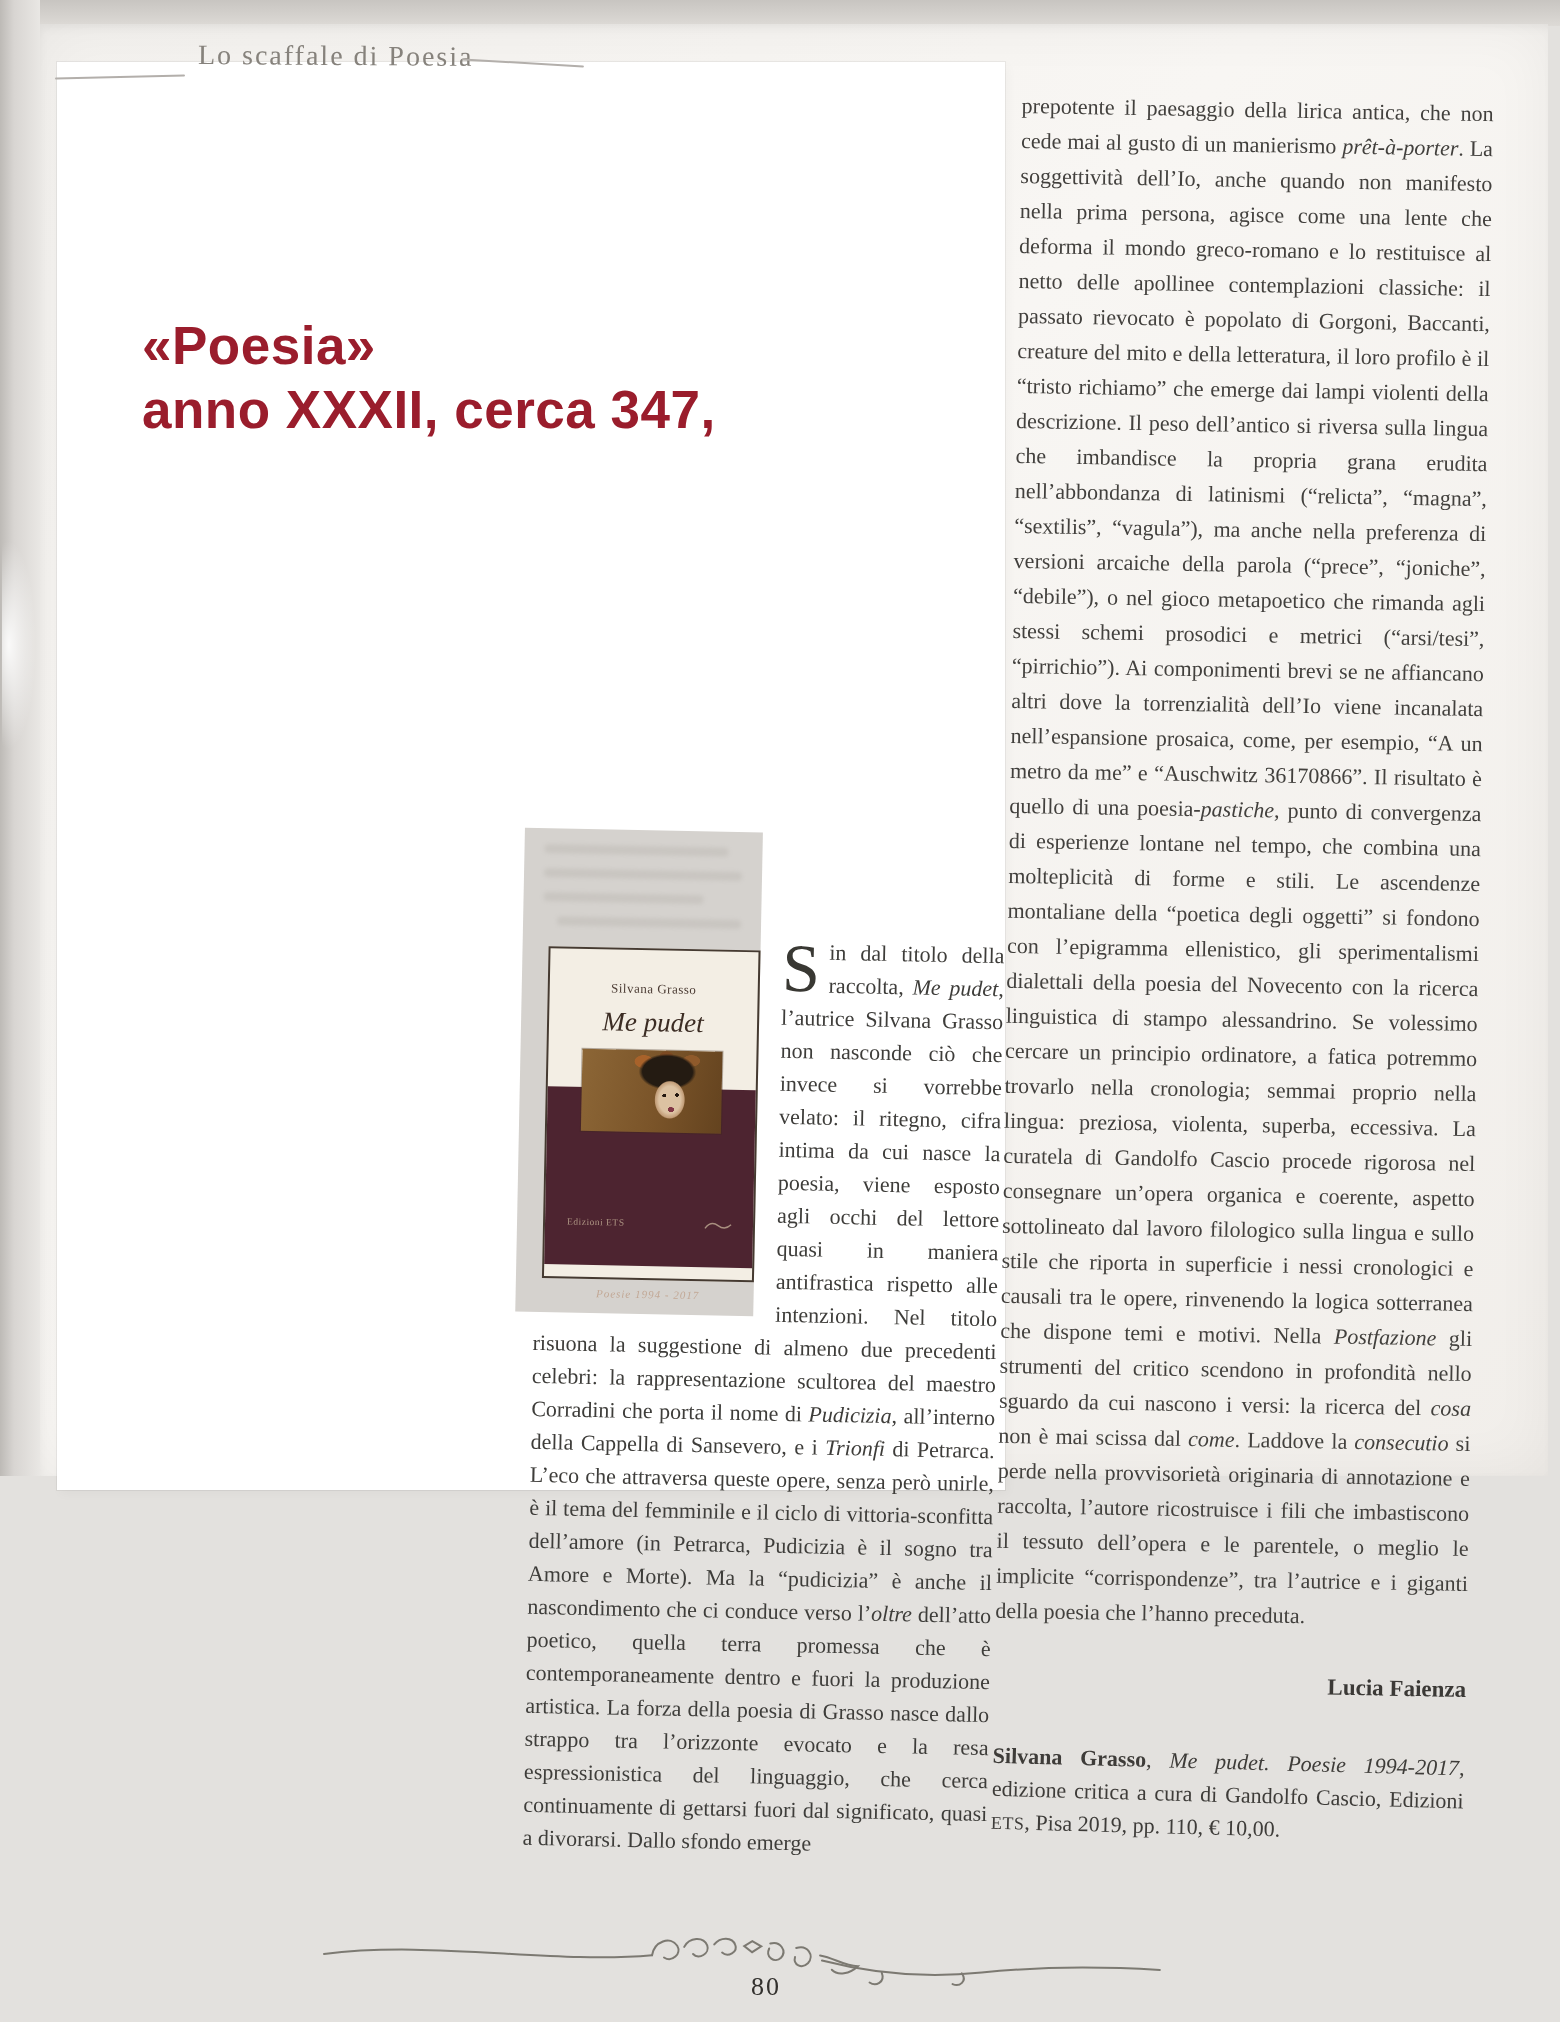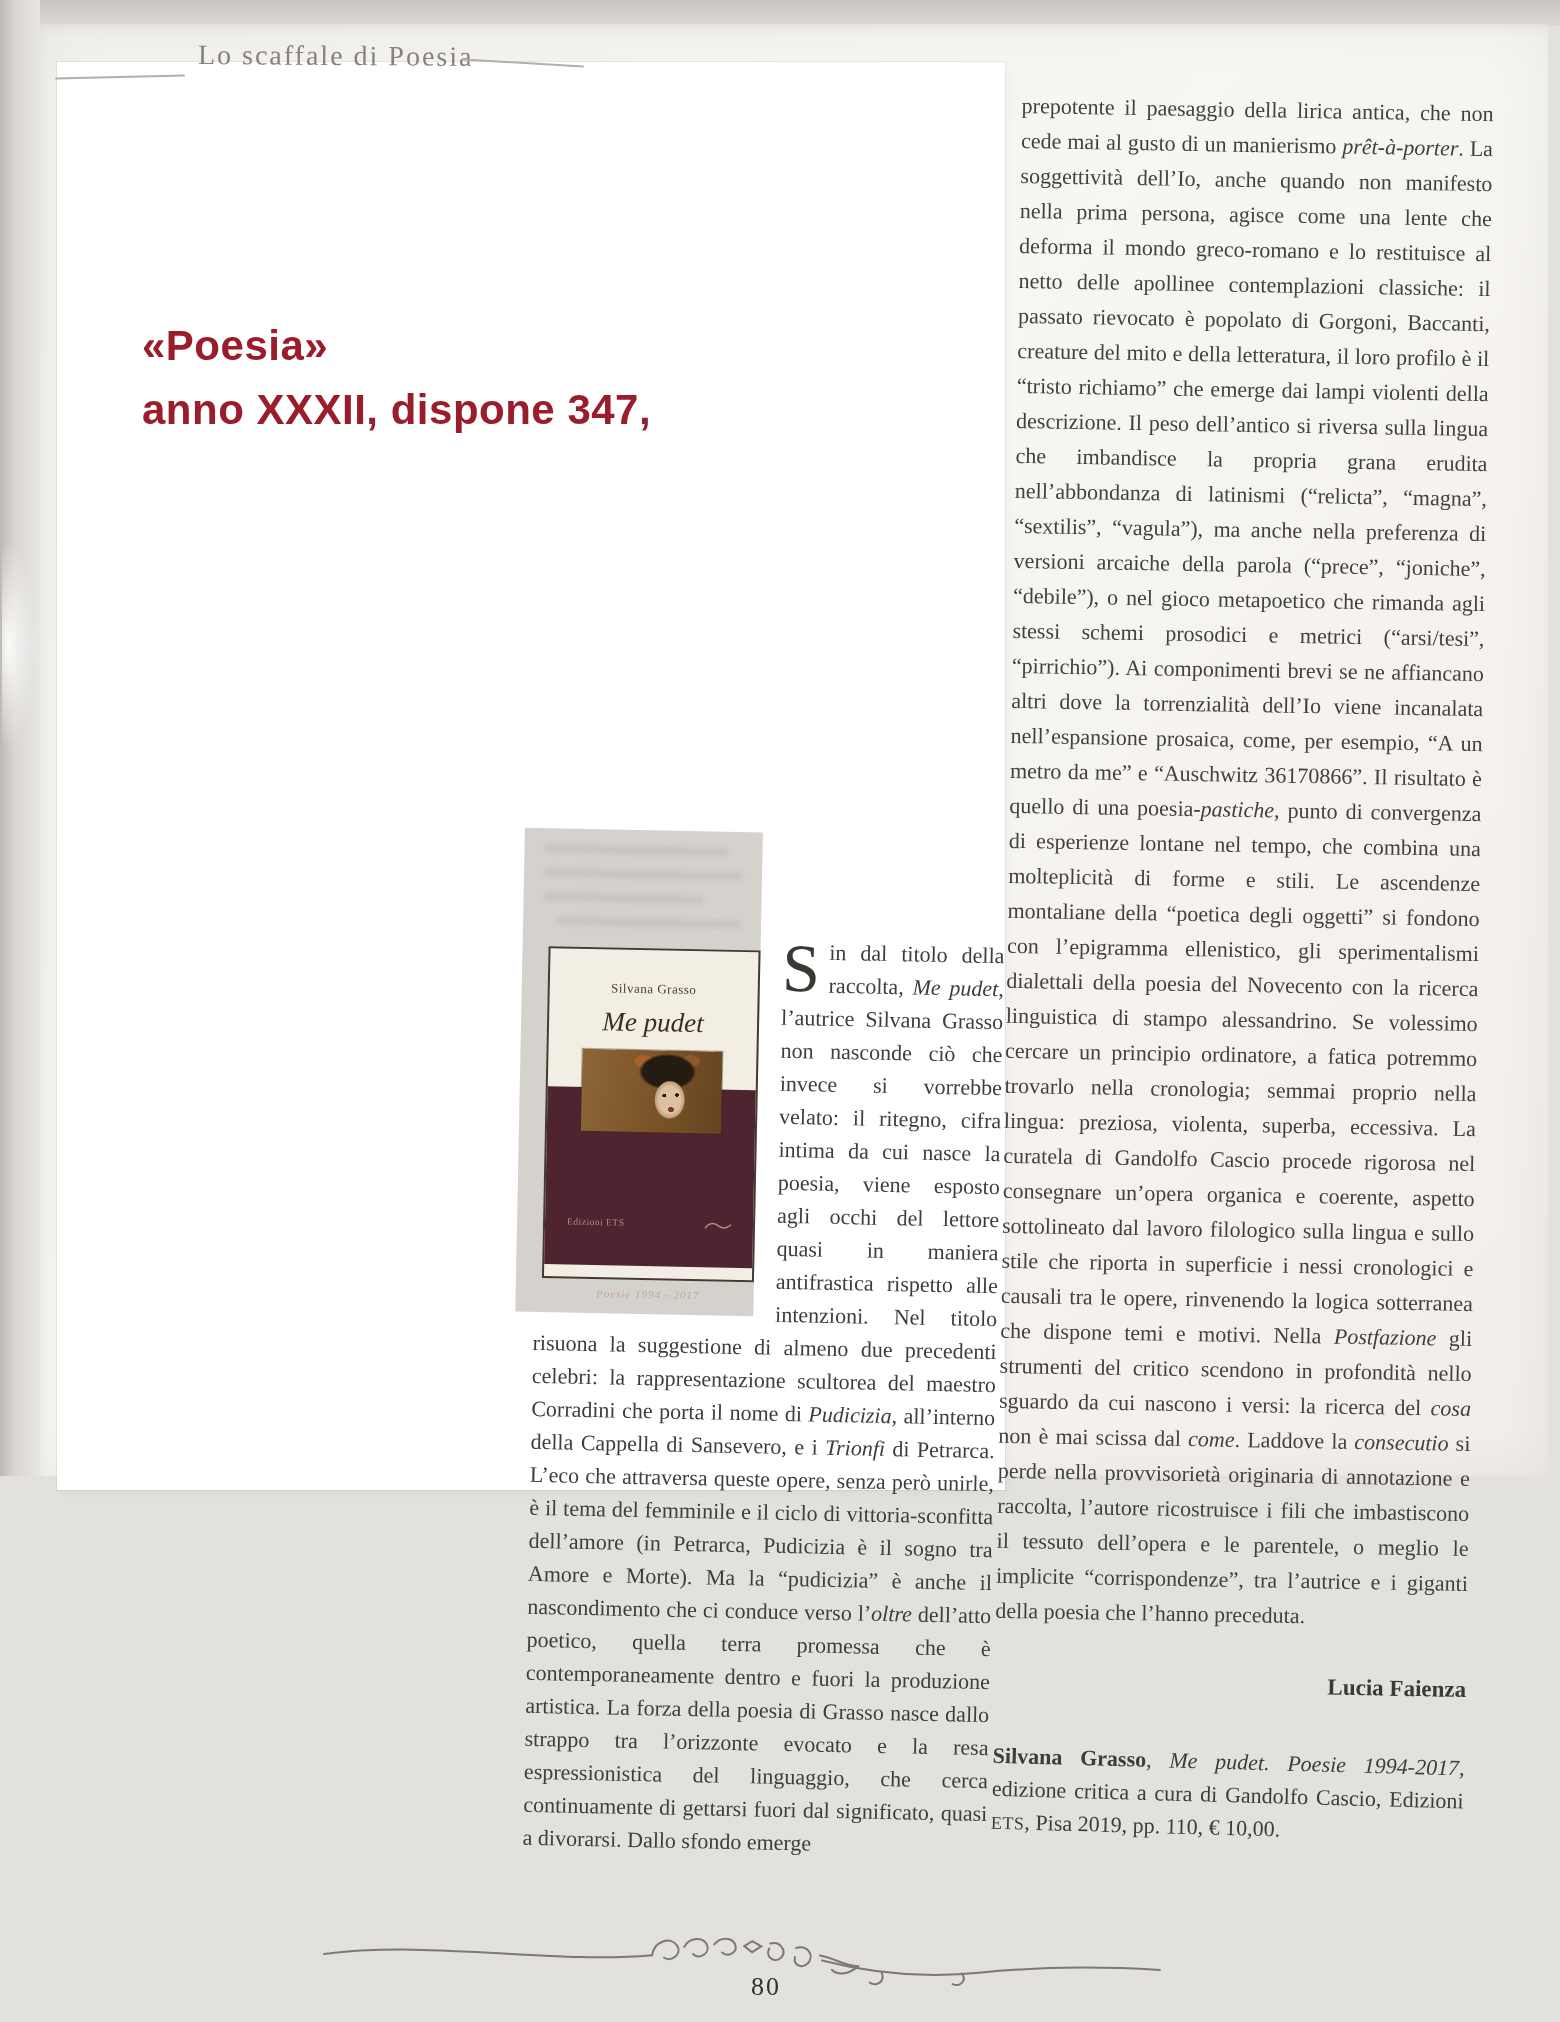--- a/index.html
+++ b/index.html
@@ -43,21 +43,21 @@
     transform:rotate(.4deg);
   }
   .rule{position:absolute;height:2px;background:#b3afab;border-radius:2px;}
   .rule-left{left:55px;top:76px;width:130px;transform:rotate(-1.4deg);}
   .rule-right{left:462px;top:62px;width:122px;transform:rotate(3.4deg);}
 
   
   .issue-title{
     position:absolute;left:142px;top:314px;
     font-family:"Liberation Sans", sans-serif;
-    font-weight:bold;font-size:42px;line-height:64px;
+    font-weight:bold;font-size:53px;line-height:64px;
     color:#9a1d2c;letter-spacing:.5px;
   }
 
   
   .col-left{
     position:absolute;left:543px;top:826px;width:464px;
     transform:rotate(1.15deg);transform-origin:0 0;
     color:#3e3d3a;font-size:22px;line-height:33px;text-align:justify;
   }
   .col-right{
@@ -144,21 +144,21 @@
   <div class="white-box"></div>
 
   <header class="shelf-header">
     <div class="rule rule-left"></div>
     <div class="shelf-title">Lo scaffale di Poesia</div>
     <div class="rule rule-right"></div>
   </header>
 
   <div class="issue-title">
     <div>«Poesia»</div>
-    <div>anno XXXII, dispone 347,</div>
+    <div>anno XXXII, cerca 347,</div>
   </div>
 
   <section class="col-left">
     <figure class="cover-block" style="margin:2px 22px 10px -18px;">
       <div class="ghost g1"></div>
       <div class="ghost g2"></div>
       <div class="ghost g3"></div>
       <div class="ghost g4"></div>
       <div class="cover">
         <div class="cover-author">Silvana Grasso</div>

